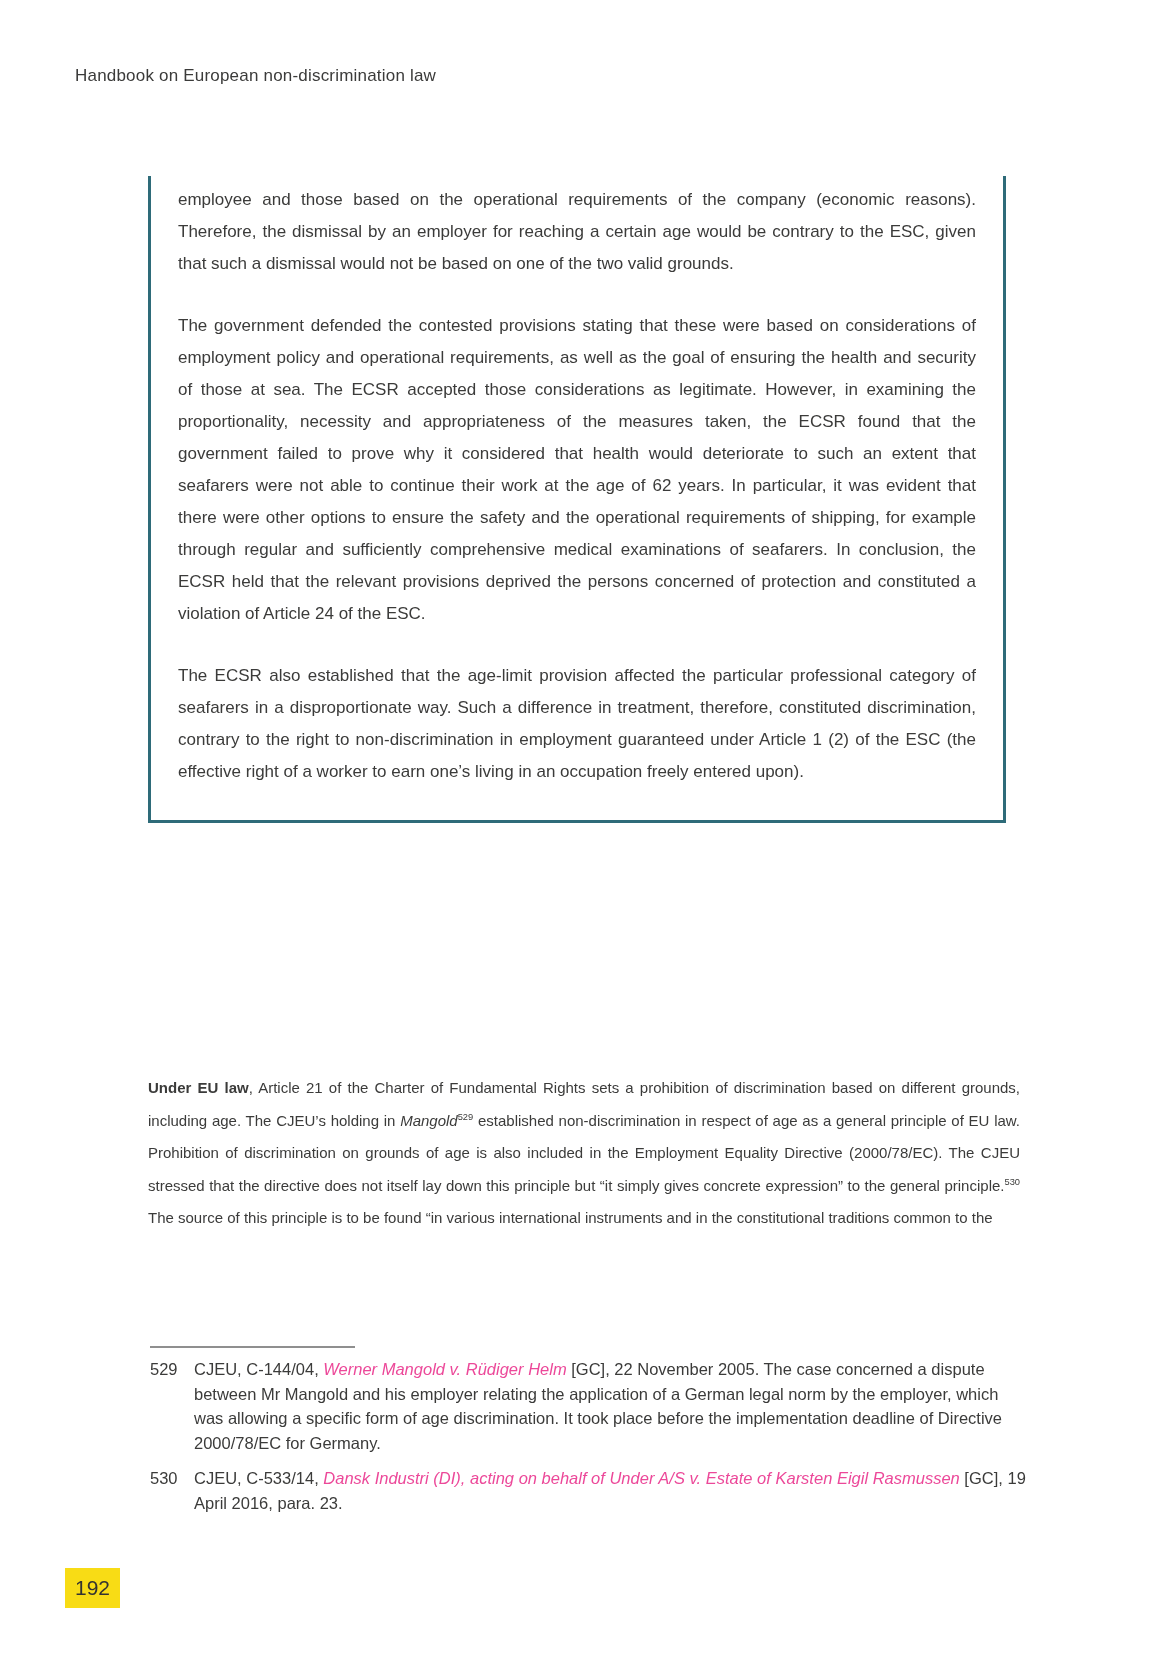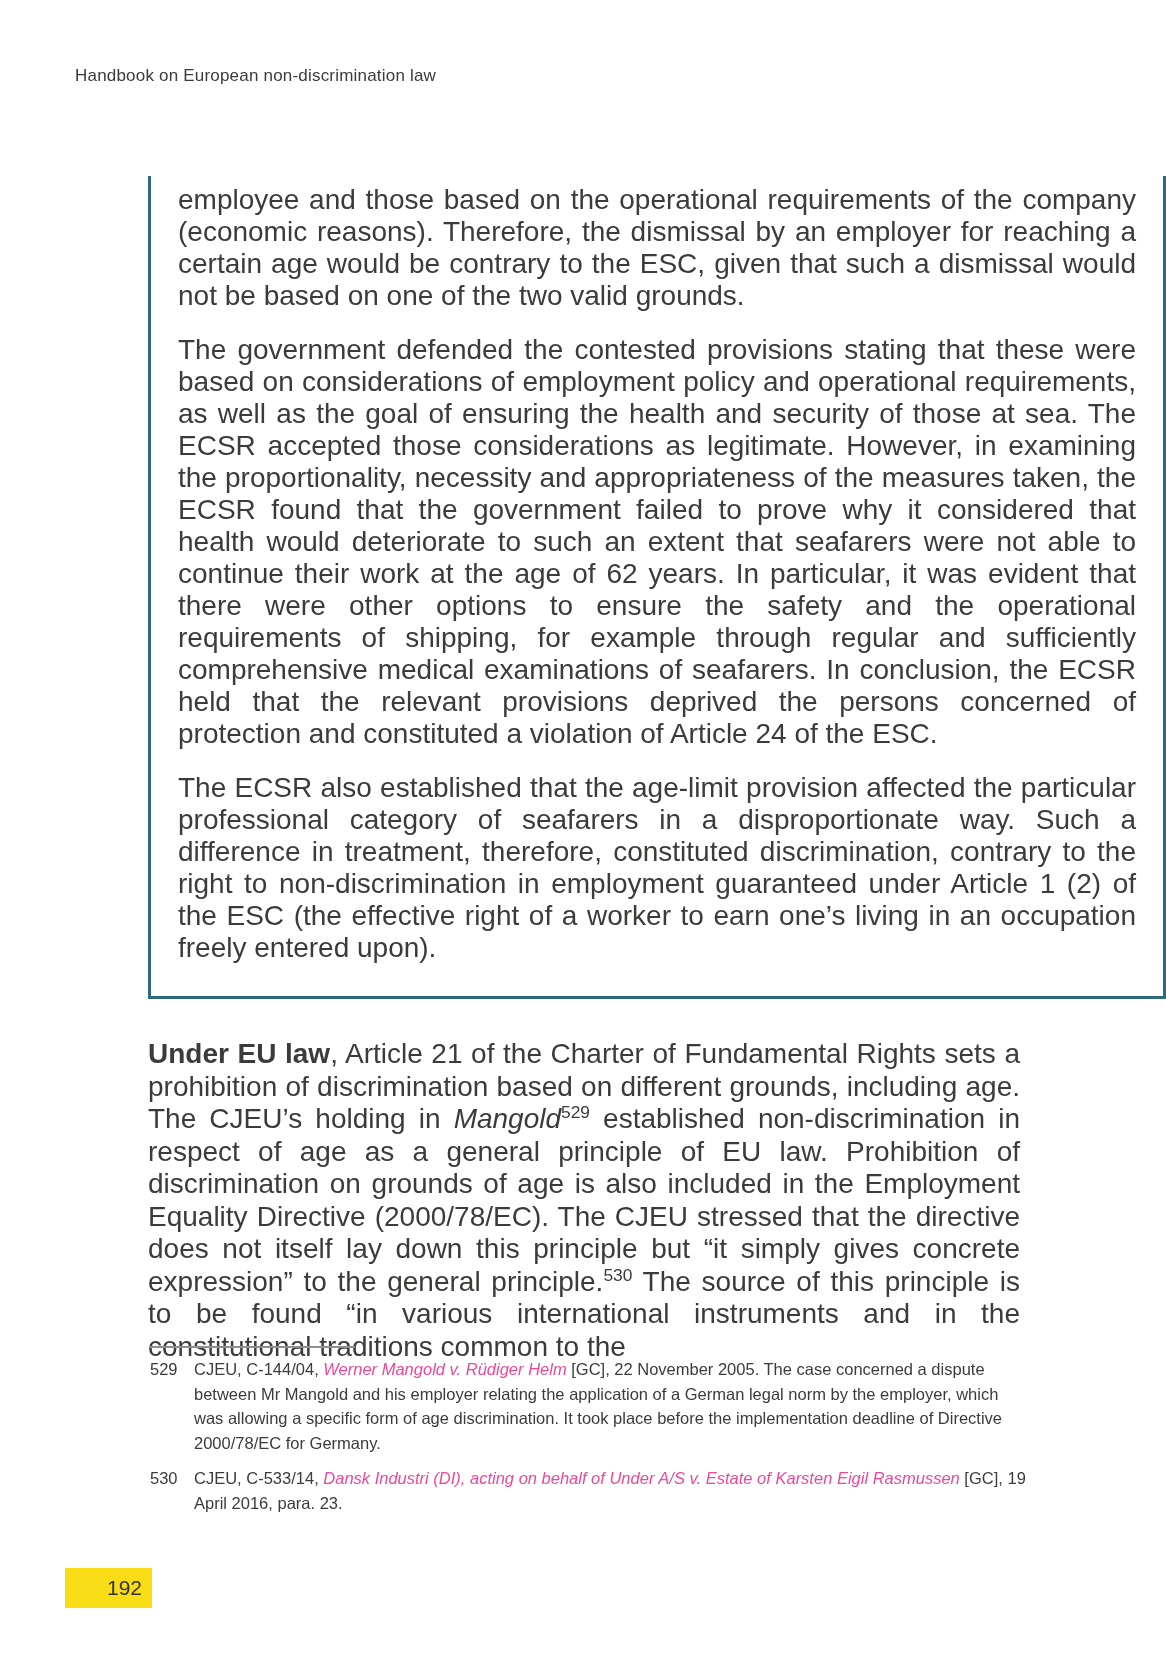--- a/index.html
+++ b/index.html
@@ -20,42 +20,42 @@
     left: 75px;
     top: 66px;
     font-size: 17px;
     letter-spacing: 0.2px;
     color: #3b3b3a;
   }
   .case-box {
     position: absolute;
     left: 148px;
     top: 176px;
-    width: 1018px;
+    width: 858px;
     box-sizing: border-box;
     border-left: 3px solid #2e6b79;
     border-right: 3px solid #2e6b79;
     border-bottom: 3px solid #2e6b79;
     padding: 8px 27px 32px 27px;
-    font-size: 28px;
+    font-size: 17px;
     line-height: 32px;
     text-align: justify;
   }
   .case-box p {
     margin: 0;
   }
   .case-box p + p {
-    margin-top: 22px;
+    margin-top: 30px;
   }
   .body-paragraph {
     position: absolute;
     left: 148px;
-    top: 1038px;
+    top: 1072px;
     width: 872px;
-    font-size: 28px;
+    font-size: 15px;
     line-height: 32.5px;
     text-align: justify;
   }
   .seg-bold { font-weight: bold; }
   .seg-italic { font-style: italic; }
   sup.fn-ref {
     font-size: 0.62em;
     line-height: 0;
     vertical-align: baseline;
     position: relative;
@@ -100,21 +100,20 @@
     left: 65px;
     top: 1568px;
     width: 55px;
     height: 40px;
     background: #f8dc15;
     display: flex;
     align-items: center;
     justify-content: center;
     font-size: 21px;
     color: #333332;
-    padding-left: 32px;
   }
 </style>
 </head>
 <body>
 
 <div class="running-header">Handbook on European non-discrimination law</div>
 
 <div class="case-box">
   <p>employee and those based on the operational requirements of the company (economic reasons). Therefore, the dismissal by an employer for reaching a certain age would be contrary to the ESC, given that such a dismissal would not be based on one of the two valid grounds.</p>
   <p>The government defended the contested provisions stating that these were based on considerations of employment policy and operational requirements, as well as the goal of ensuring the health and security of those at sea. The ECSR accepted those considerations as legitimate. However, in examining the proportionality, necessity and appropriateness of the measures taken, the ECSR found that the government failed to prove why it considered that health would deteriorate to such an extent that seafarers were not able to continue their work at the age of 62 years. In particular, it was evident that there were other options to ensure the safety and the operational requirements of shipping, for example through regular and sufficiently comprehensive medical examinations of seafarers. In conclusion, the ECSR held that the relevant provisions deprived the persons concerned of protection and constituted a violation of Article 24 of the ESC.</p>

